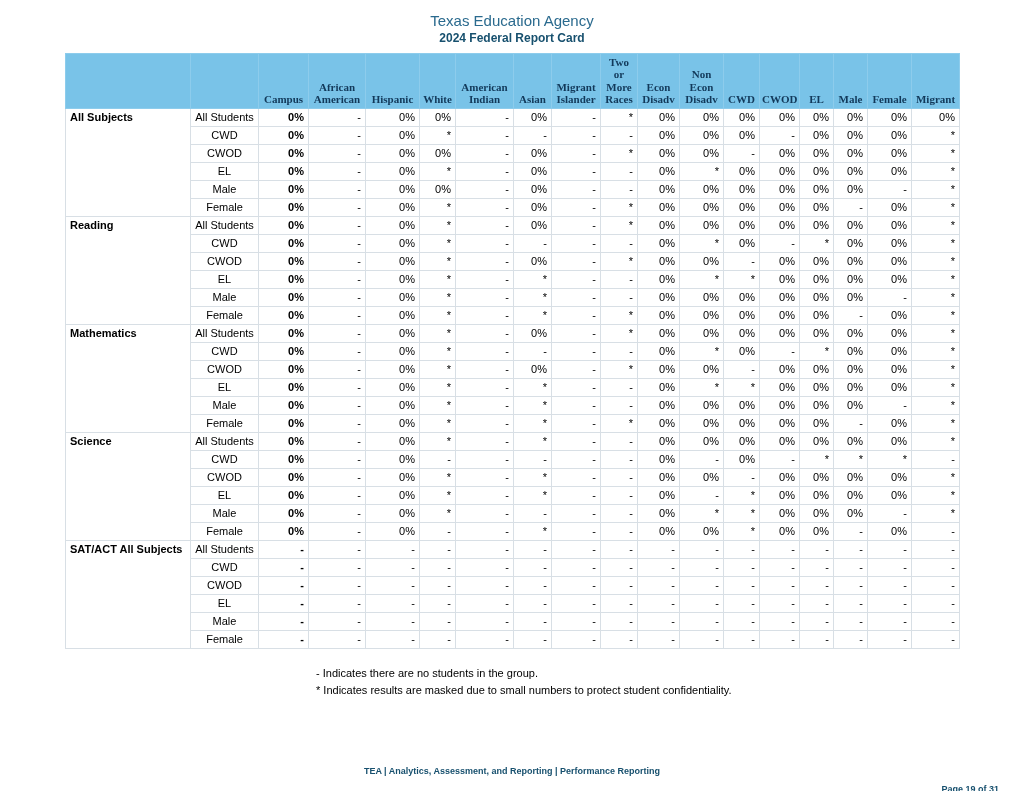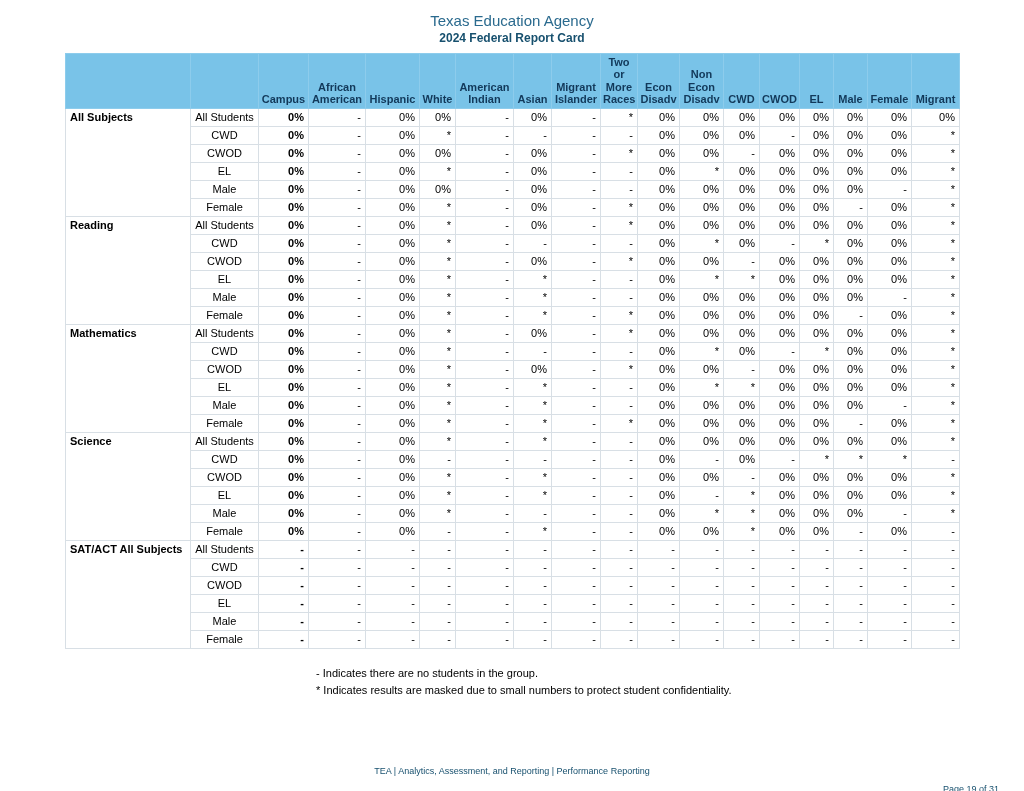--- a/index.html
+++ b/index.html
@@ -25,38 +25,39 @@
   table.report thead th {
     background: #79c3e8;
     color: #12395a;
     font-weight: bold;
     vertical-align: bottom;
     text-align: center;
     padding: 2px 2px 3px 2px;
     white-space: pre-line;
     line-height: 1.12;
     border: 1px solid #8dccec;
+    font-family: Liberation Serif, serif;
   }
   table.report tbody td {
     border: 1px solid #d8dfe5;
     height: 17px;
     padding: 0 4px;
     background: #ffffff;
     line-height: 17px;
   }
   td.subject { font-weight: bold; vertical-align: top; text-align: left; line-height: 16px; padding-top: 1px; }
   td.group   { text-align: center; }
   td.val     { text-align: right; }
   td.campus  { font-weight: bold; }
 
   .footnotes { margin: 18px 0 0 316px; font-size: 11px; color: #000; }
   .footnotes div { margin-bottom: 5px; }
 
   .footer { position: absolute; left: 0; bottom: 13px; width: 100%; height: 12px;
-            font-size: 9px; font-weight: normal; color: #17506e; }
+            font-size: 9px; font-weight: bold; color: #17506e; }
   .footer .center { text-align: center; width: 100%; }
   .footer .right  { position: absolute; right: 25px; top: 18px; }
 </style>
 </head>
 <body>
 
 <div class="titles">
   <div class="t1">Texas Education Agency</div>
   <div class="t2">2024 Federal Report Card</div>
 </div>

